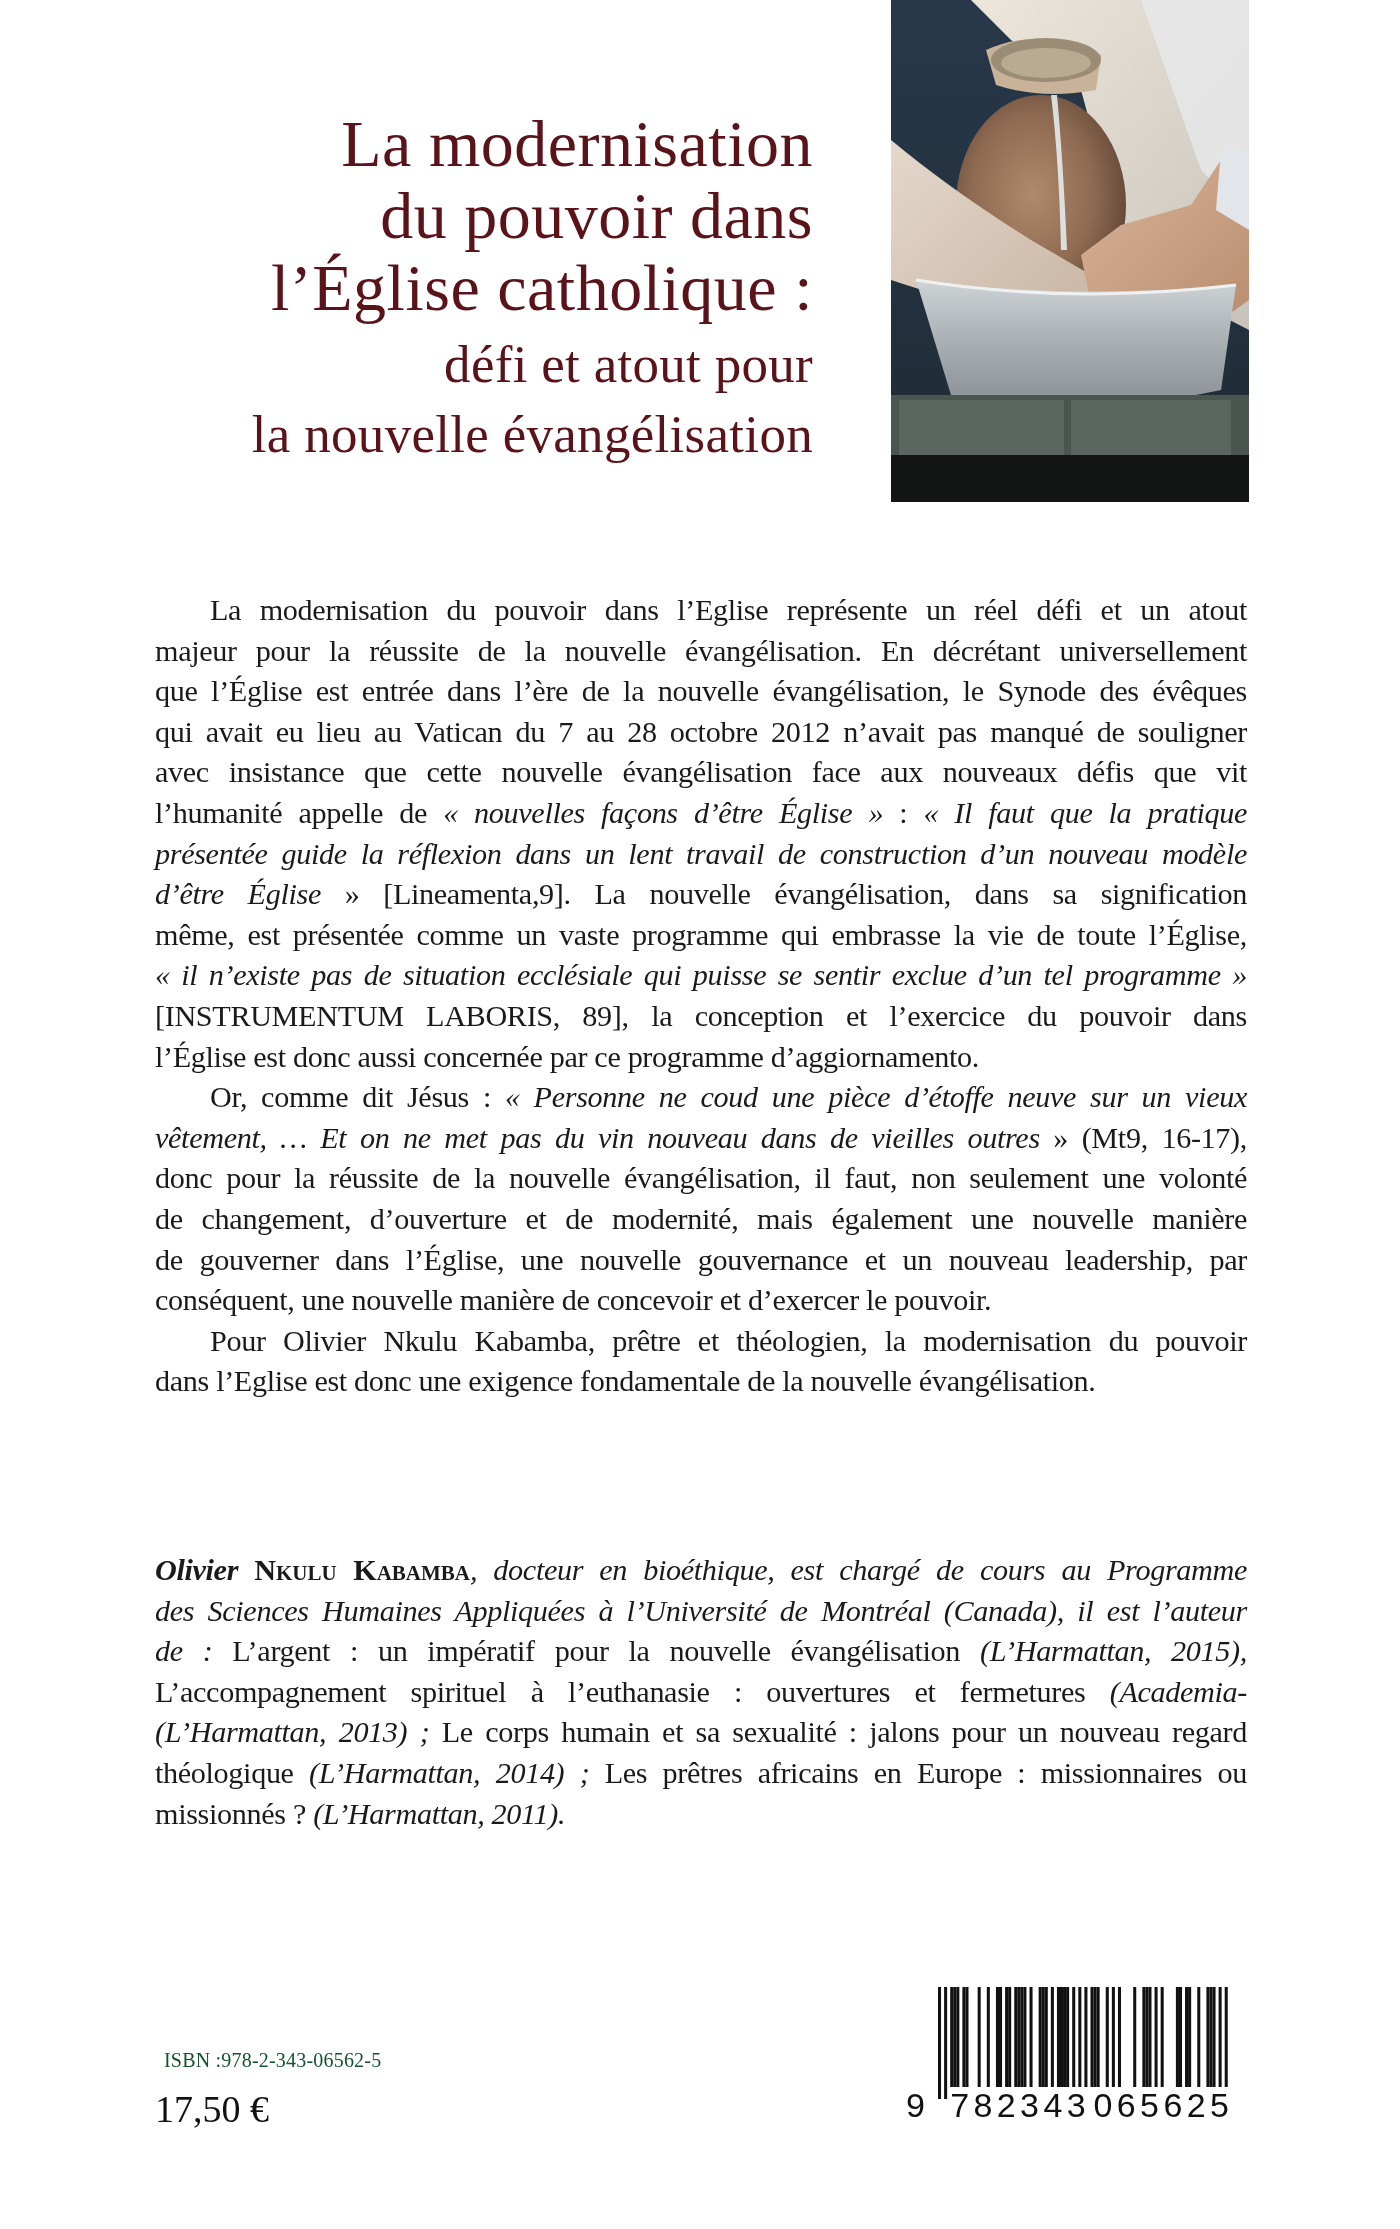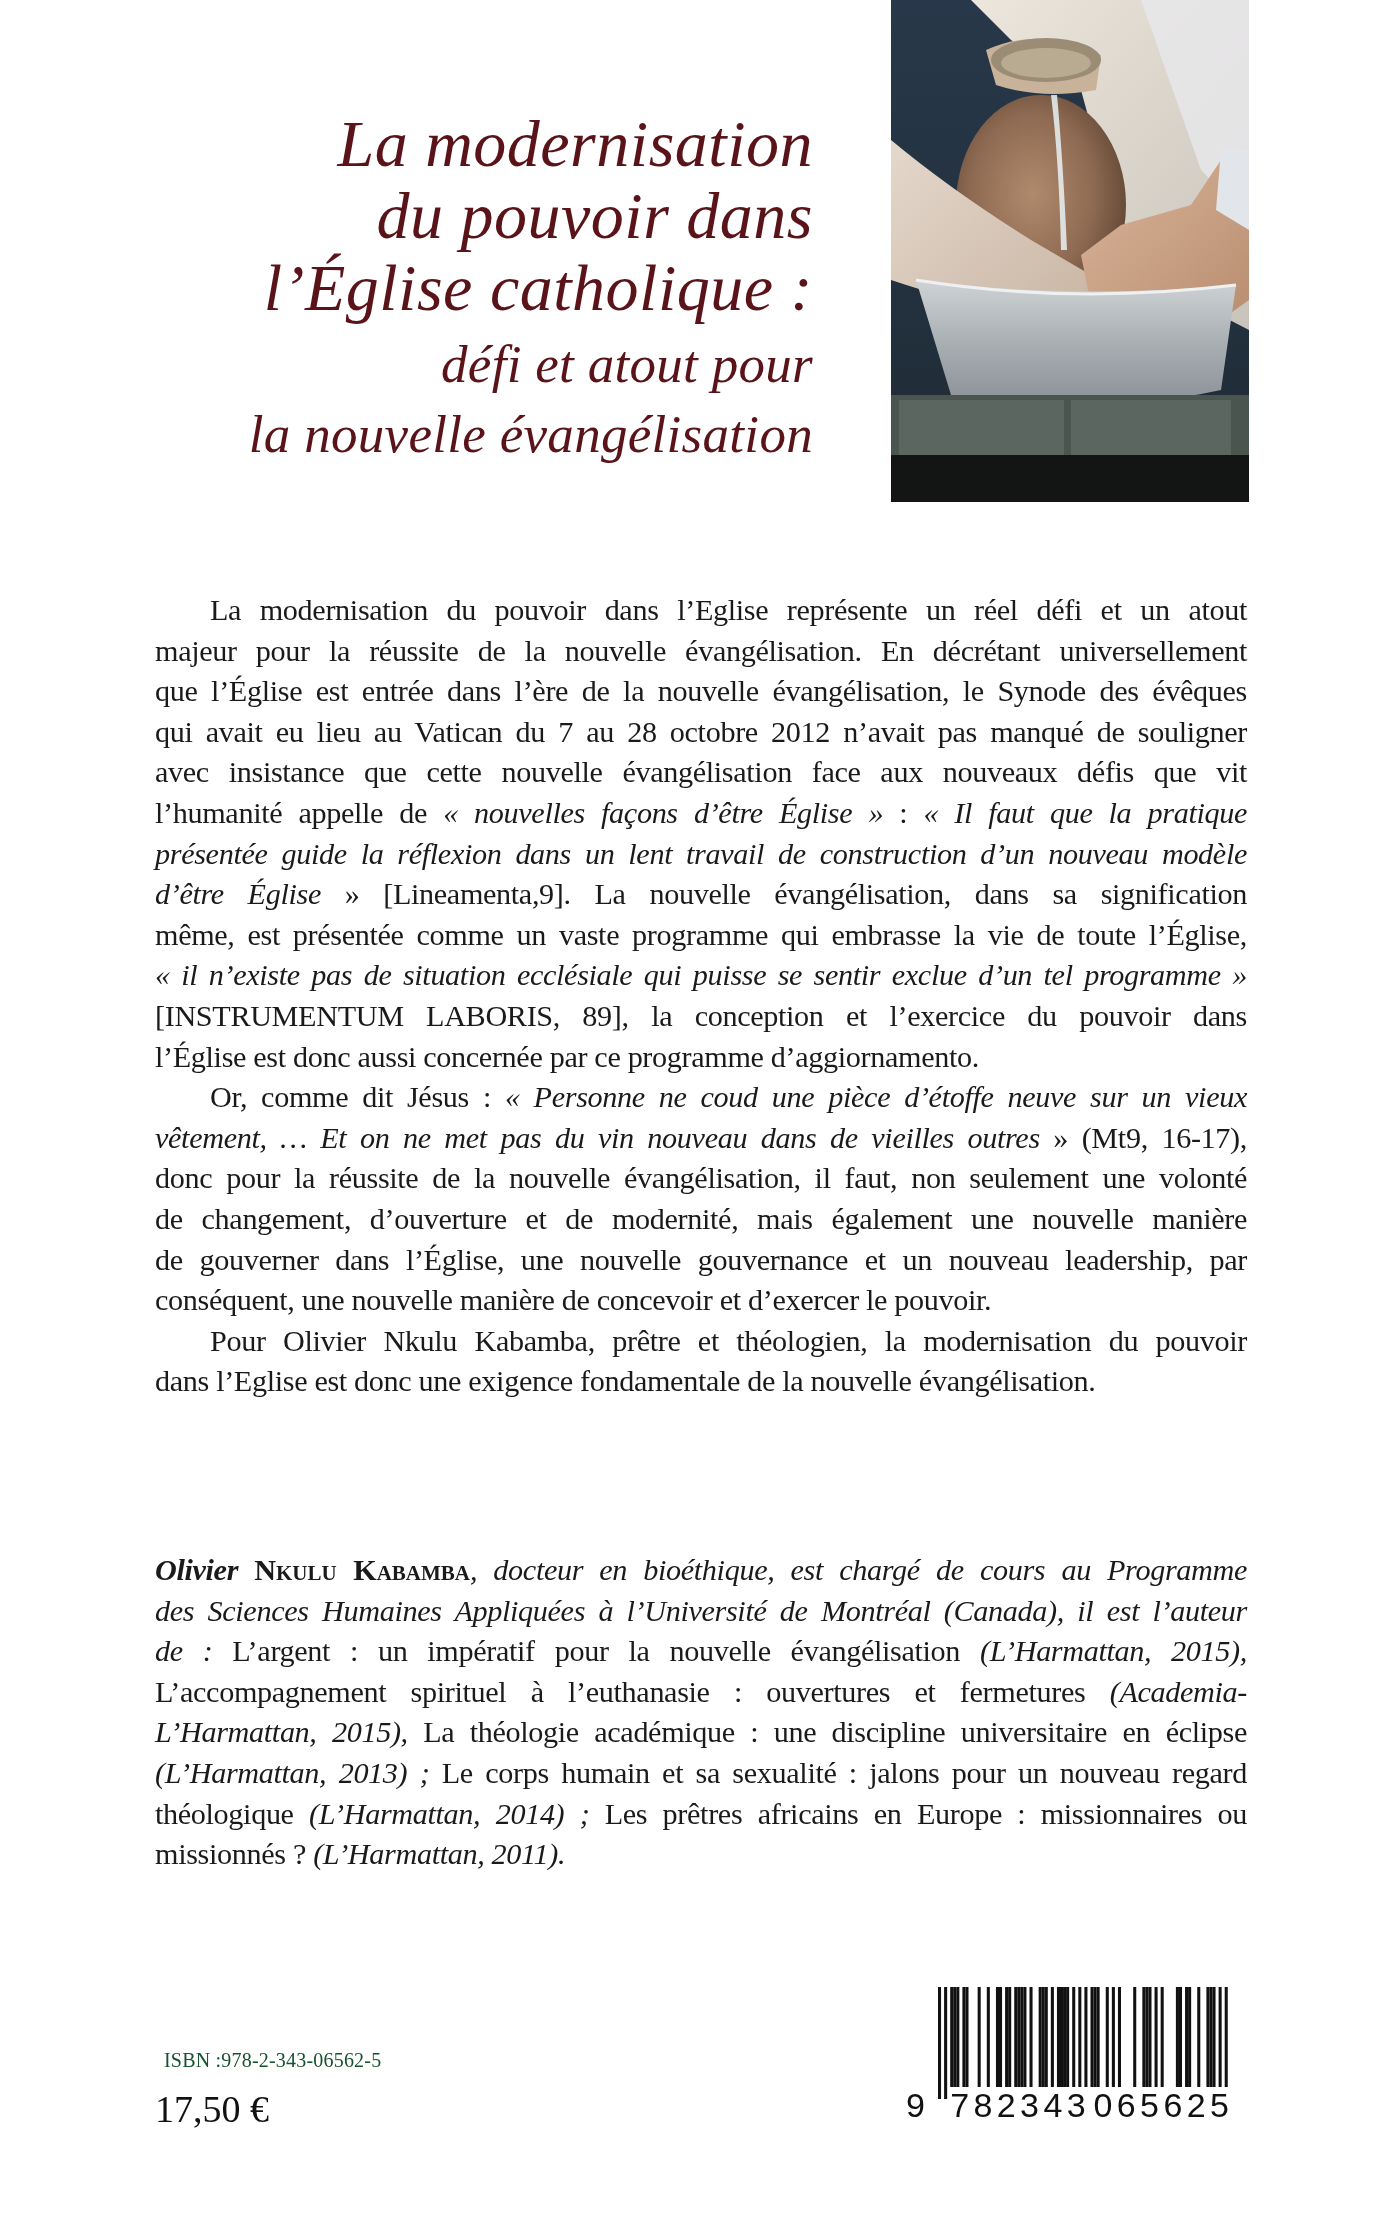--- a/index.html
+++ b/index.html
@@ -34,21 +34,20 @@
       left: 150px;
       top: 108px;
       width: 663px;
       text-align: right;
       color: #5a1419;
       font-family: "Liberation Serif", "DejaVu Serif", serif;
     }
     .title .t-line {
       display: block;
       white-space: nowrap;
-      font-style: italic;
     }
     .title .t-main {
       font-size: 66px;
       line-height: 72px;
       letter-spacing: 0.5px;
     }
     .title .t-sub {
       font-size: 53px;
       line-height: 60px;
       letter-spacing: 0.3px;
@@ -248,21 +247,20 @@
       <span class="line first"><span>Pour Olivier Nkulu Kabamba, prêtre et théologien, la modernisation du pouvoir</span></span>
       <span class="line last"><span>dans l’Eglise est donc une exigence fondamentale de la nouvelle évangélisation.</span></span>
     </div>
   </div>
 
 <div class="bio" id="bio">
     <span class="line"><span class="author-first">Olivier </span><span class="author-last">Nkulu Kabamba</span><span class="it">, docteur en bioéthique, est chargé de cours au Programme</span></span>
     <span class="line"><span class="it">des Sciences Humaines Appliquées à l’Université de Montréal (Canada), il est l’auteur</span></span>
     <span class="line"><span class="it">de :</span><span> L’argent : un impératif pour la nouvelle évangélisation </span><span class="it">(L’Harmattan, 2015),</span></span>
     <span class="line"><span>L’accompagnement spirituel à l’euthanasie : ouvertures et fermetures </span><span class="it">(Academia-</span></span>
-    <span class="line"><span class="it">L’Harmattan, 2015),</span><span> La théologie académique : une discipline universitaire en éclipse</span></span>
     <span class="line"><span class="it">(L’Harmattan, 2013) ;</span><span> Le corps humain et sa sexualité : jalons pour un nouveau regard</span></span>
     <span class="line"><span>théologique </span><span class="it">(L’Harmattan, 2014) ;</span><span> Les prêtres africains en Europe : missionnaires ou</span></span>
     <span class="line last"><span>missionnés ? </span><span class="it">(L’Harmattan, 2011).</span></span>
   </div>
 
 <div class="isbn">ISBN :978-2-343-06562-5</div>
 <div class="price">17,50 €</div>
 
 <div class="barcode">
   <svg id="barcode-svg" width="340" height="140">

